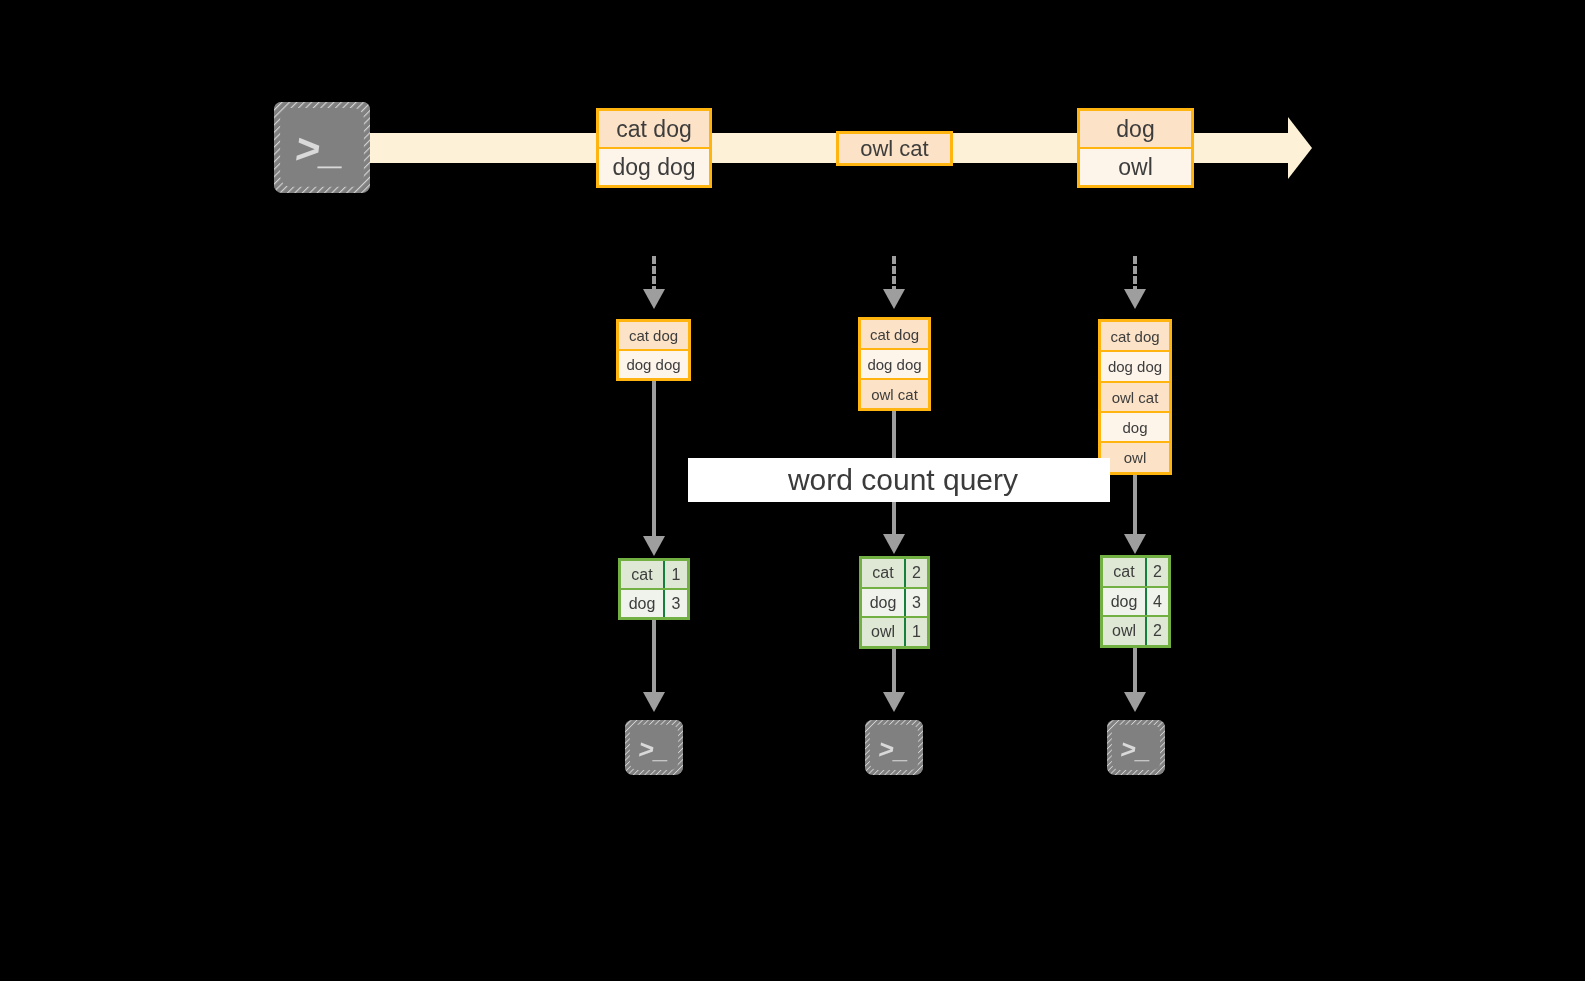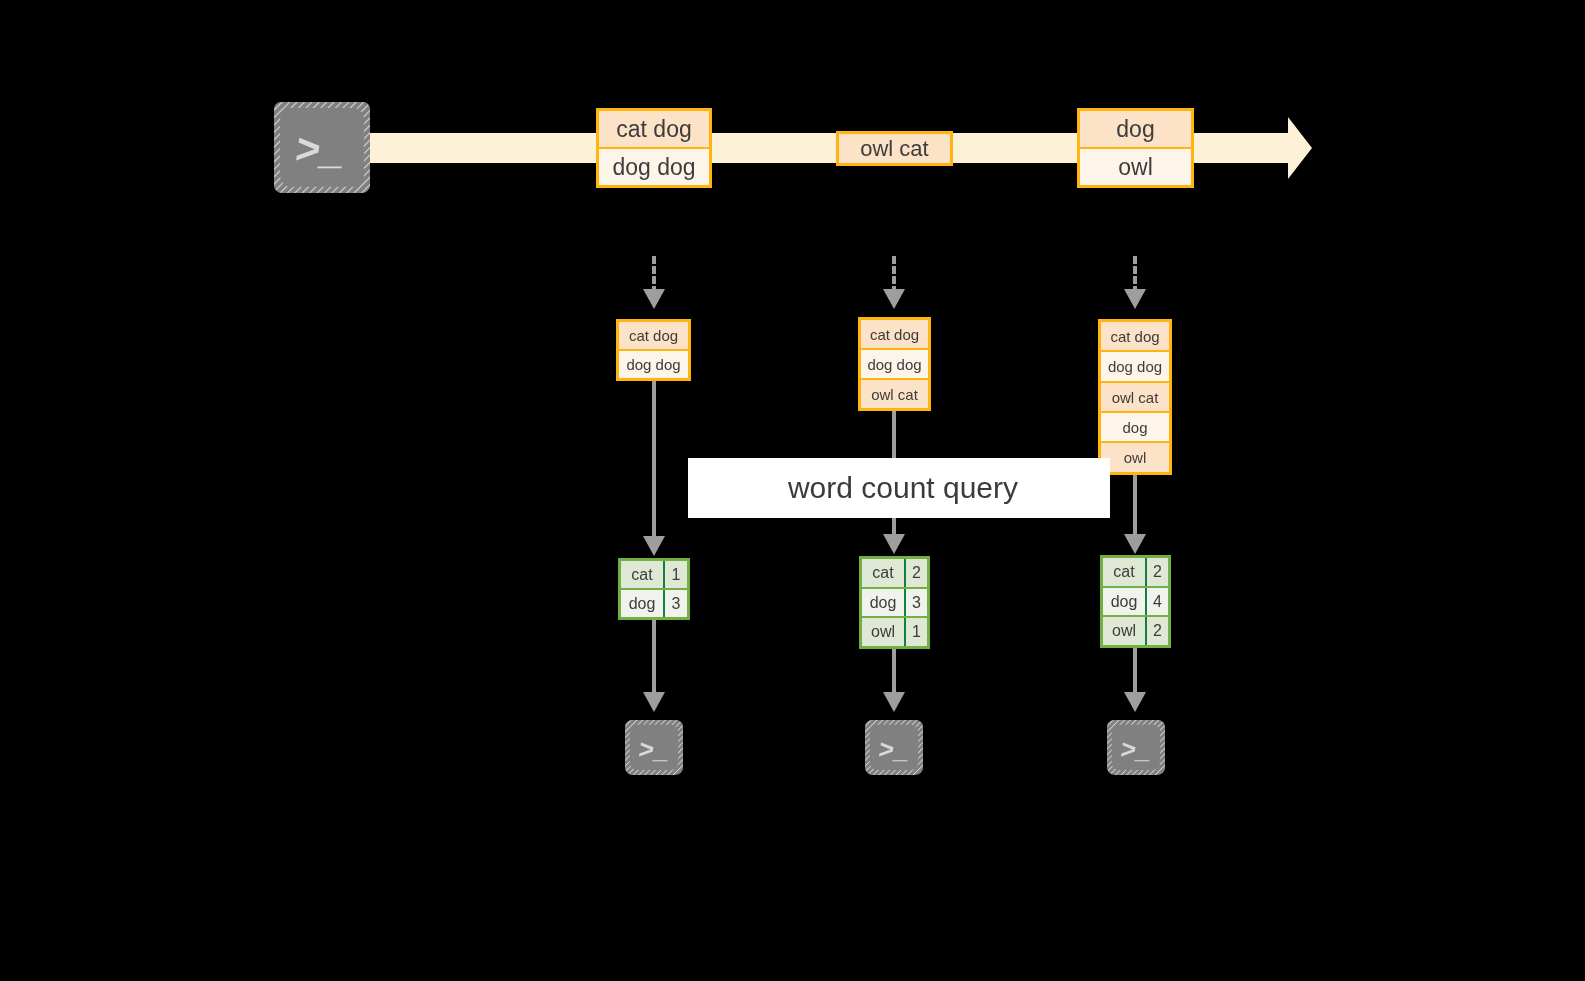--- a/index.html
+++ b/index.html
@@ -109,21 +109,21 @@
   .vhead {
     width: 22px;
     height: 20px;
   }
 
   
   #query-banner {
     left: 688px;
     top: 458px;
     width: 422px;
-    height: 60px;
+    height: 44px;
     background: #FFFFFF;
     display: flex;
     align-items: center;
     justify-content: center;
     color: #3B3B3B;
     font-size: 30px;
     white-space: nowrap;
     padding-left: 8px;
   }
 </style>

